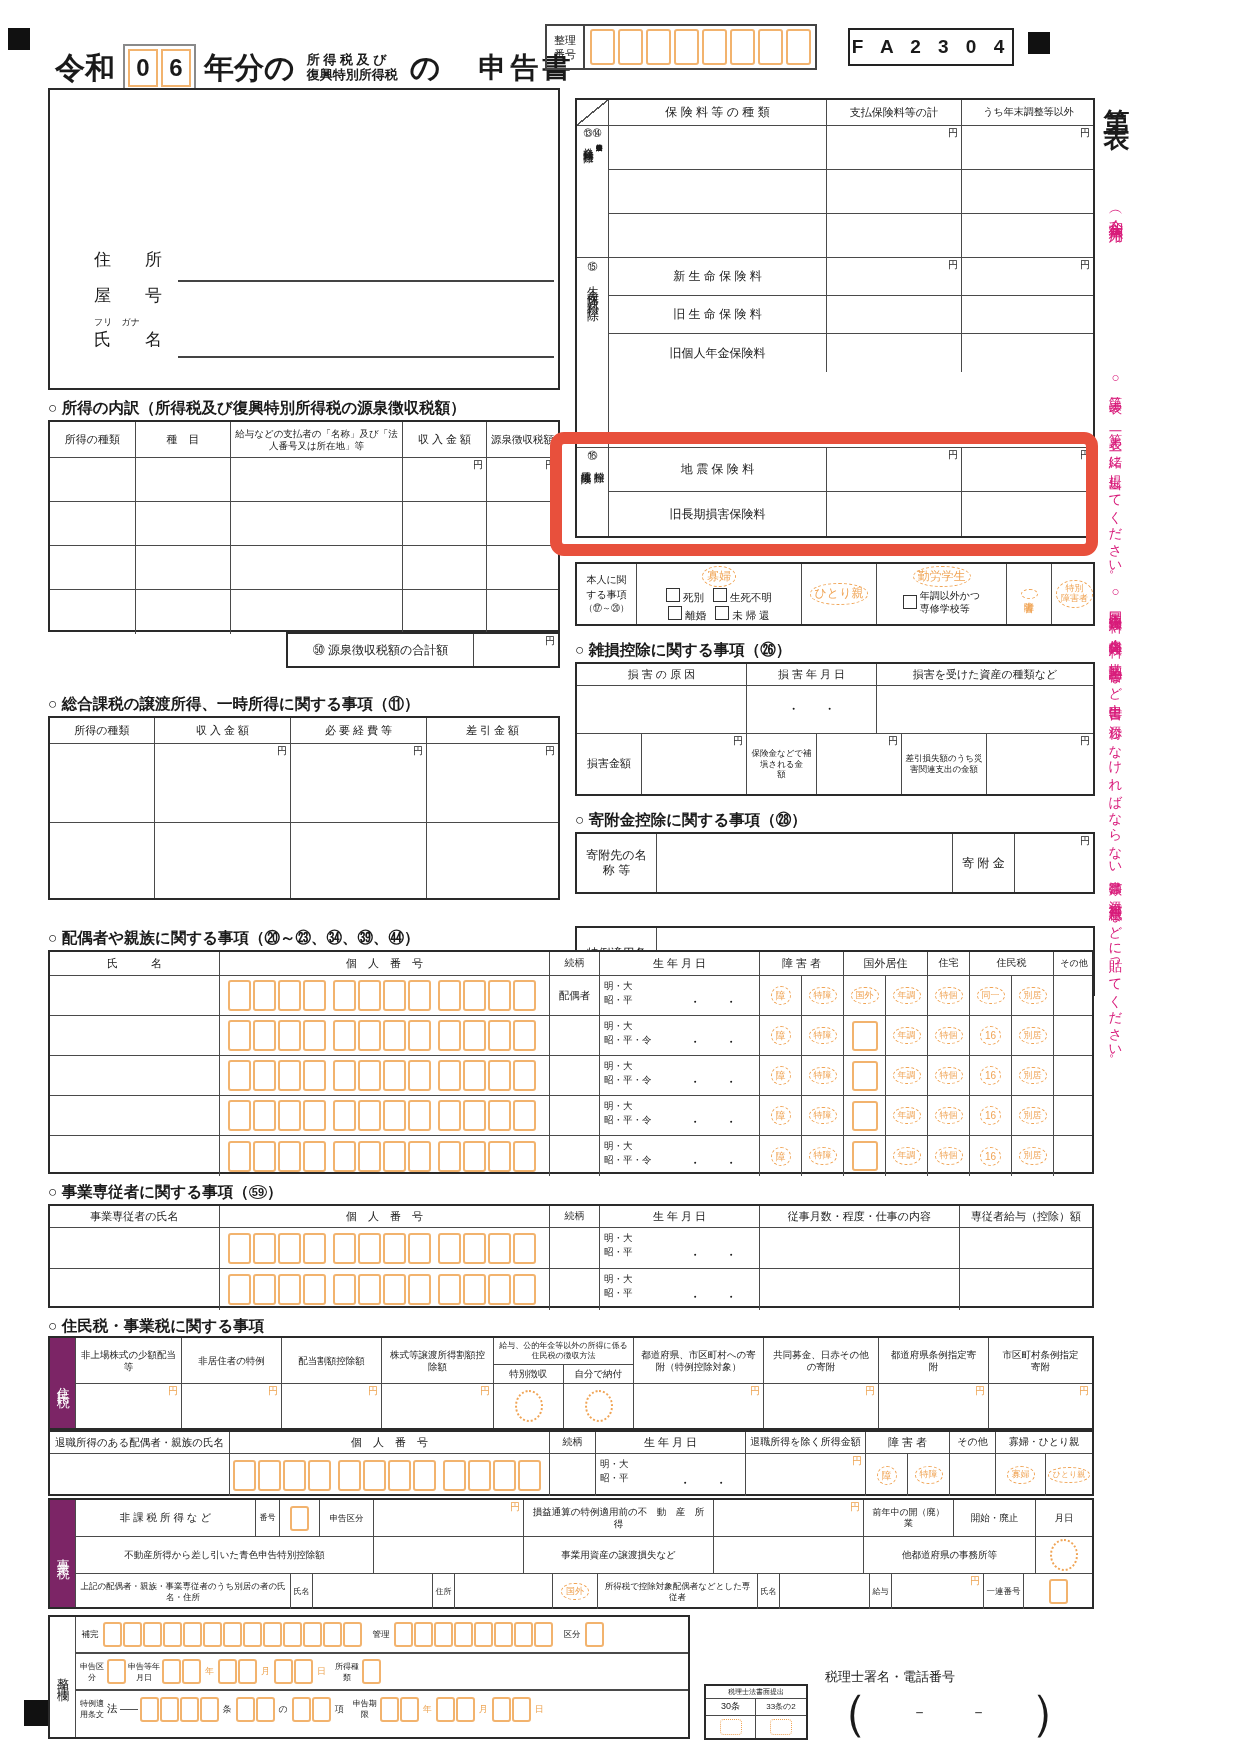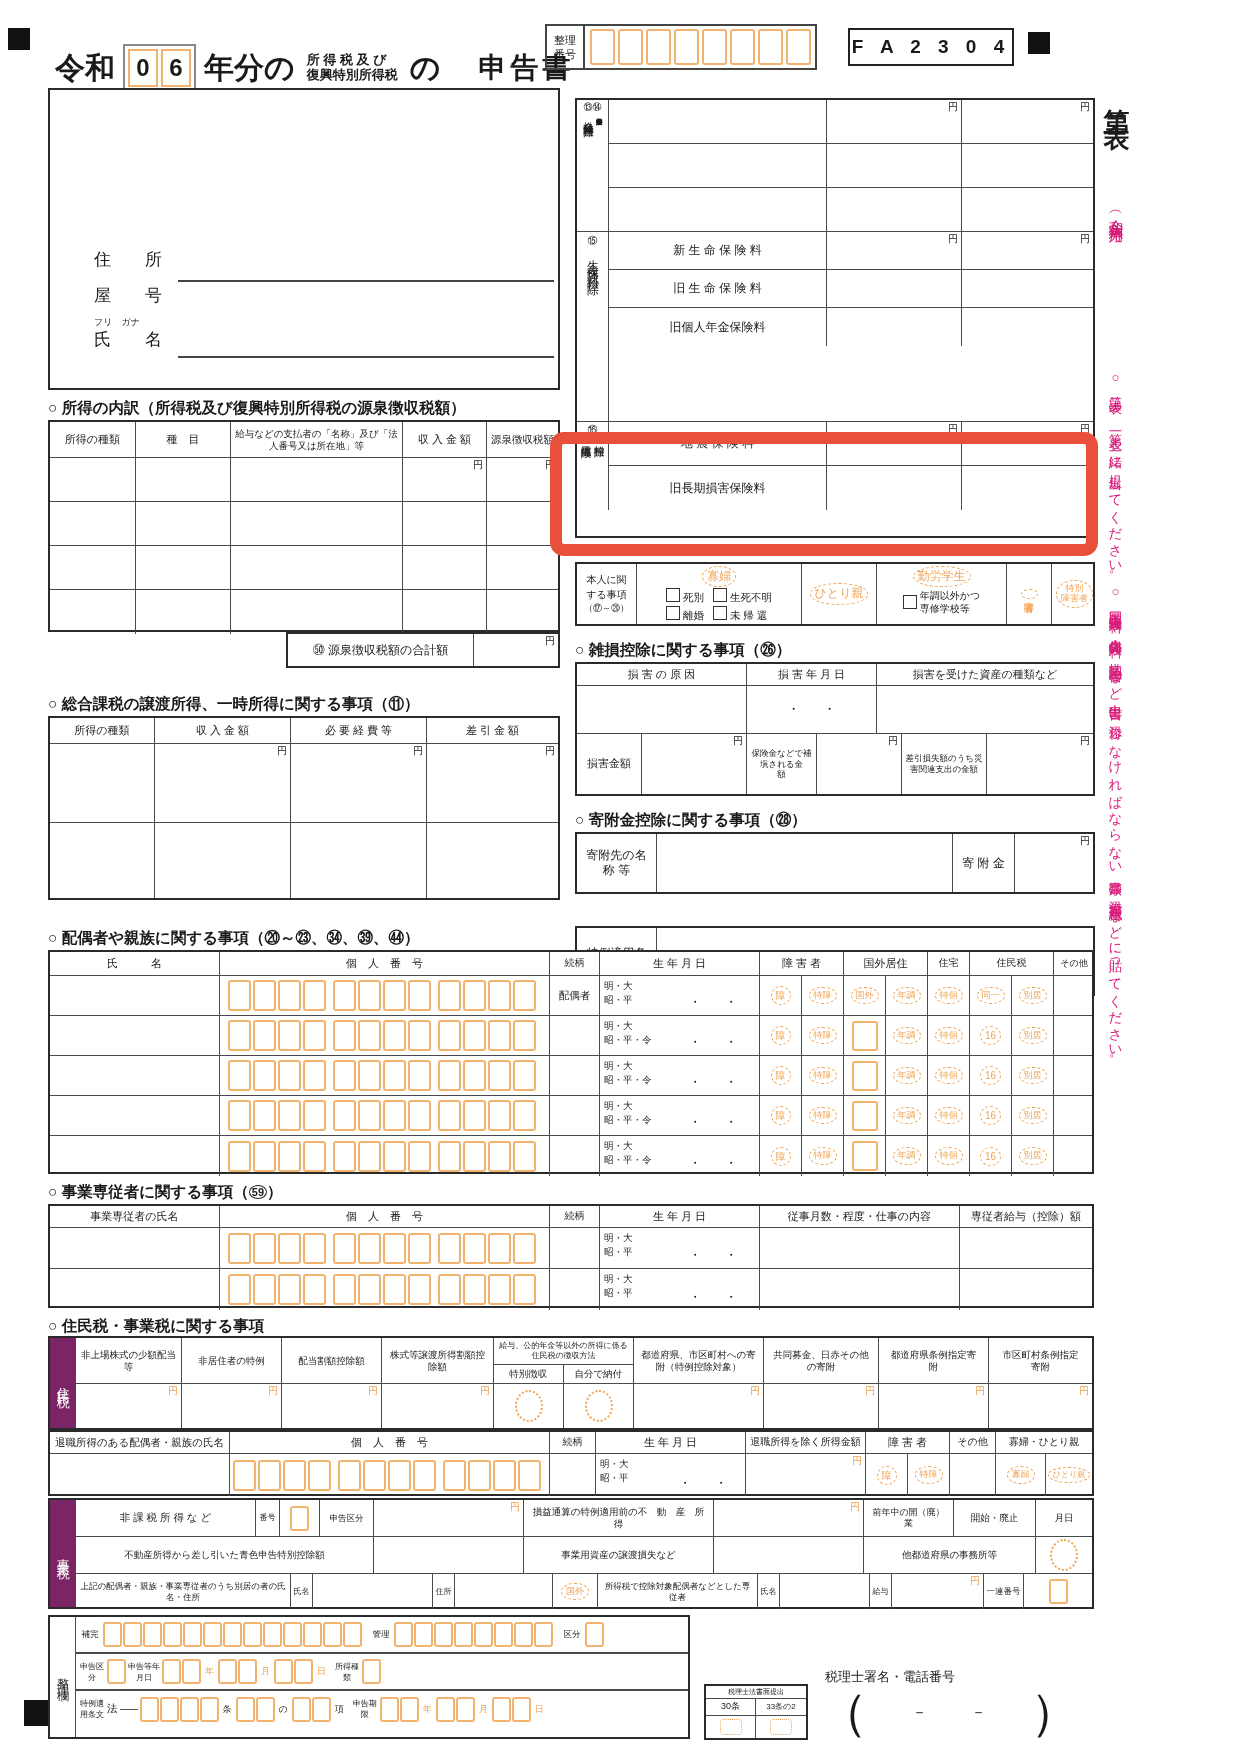--- a/index.html
+++ b/index.html
@@ -172,20 +172,26 @@
   </div>
   <div class="r" style="height:75px">
     <div class="c" style="width:105px"></div>
     <div class="c" style="width:136px"></div>
     <div class="c" style="width:136px"></div>
     <div class="c" style="width:131px"></div>
   </div>
 </div>
 
 <div class="tbl" style="left:575px;top:98px;width:520px;height:440px">
+  <div class="r" style="height:26px">
+    <div class="c diag" style="width:32px"></div>
+    <div class="c f12" style="width:218px">保 険 料 等 の 種 類</div>
+    <div class="c" style="width:135px">支払保険料等の計</div>
+    <div class="c f10" style="width:133px">うち年末調整等以外</div>
+  </div>
 
   <div class="r" style="height:132px">
     <div class="c" style="width:32px;flex-direction:column;justify-content:flex-start;padding-top:2px">
       <span class="f9">⑬⑭</span>
       <div style="display:flex;align-items:flex-start">
         <span class="vt f105" style="letter-spacing:1px">社会保険料控除</span>
         <span class="vt" style="font-size:6.5px;letter-spacing:0">小規模企業共済等掛金控除</span>
       </div>
     </div>
     <div class="col">
@@ -269,21 +275,21 @@
 <div class="redbox" style="left:550px;top:432px;width:524px;height:100px"></div>
 
 <div class="tbl" style="left:575px;top:562px;width:520px;height:64px;display:flex">
   <div class="c f10" style="width:60px;flex-direction:column;line-height:1.5">
     <span>本人に関</span>
     <span>する事項</span>
     <span class="f9">（⑰～⑳）</span>
   </div>
   <div class="c" style="width:165px;flex-direction:column;justify-content:flex-start;padding-top:2px">
     <span class="badge f12">寡婦</span>
-    <div class="f105" style="line-height:1.6;margin-top:1px;text-align:left">
+    <div class="f105" style="line-height:1.6;margin-top:1px;text-align:center">
       <span class="cb"></span><span>死別</span>
       <span class="cb" style="margin-left:6px"></span><span>生死不明</span><br>
       <span class="cb"></span><span>離婚</span>
       <span class="cb" style="margin-left:6px"></span><span>未 帰 還</span>
     </div>
   </div>
   <div class="c" style="width:75px">
     <span class="badge f12">ひとり親</span>
   </div>
   <div class="c" style="width:130px;flex-direction:column;justify-content:flex-start;padding-top:2px">

